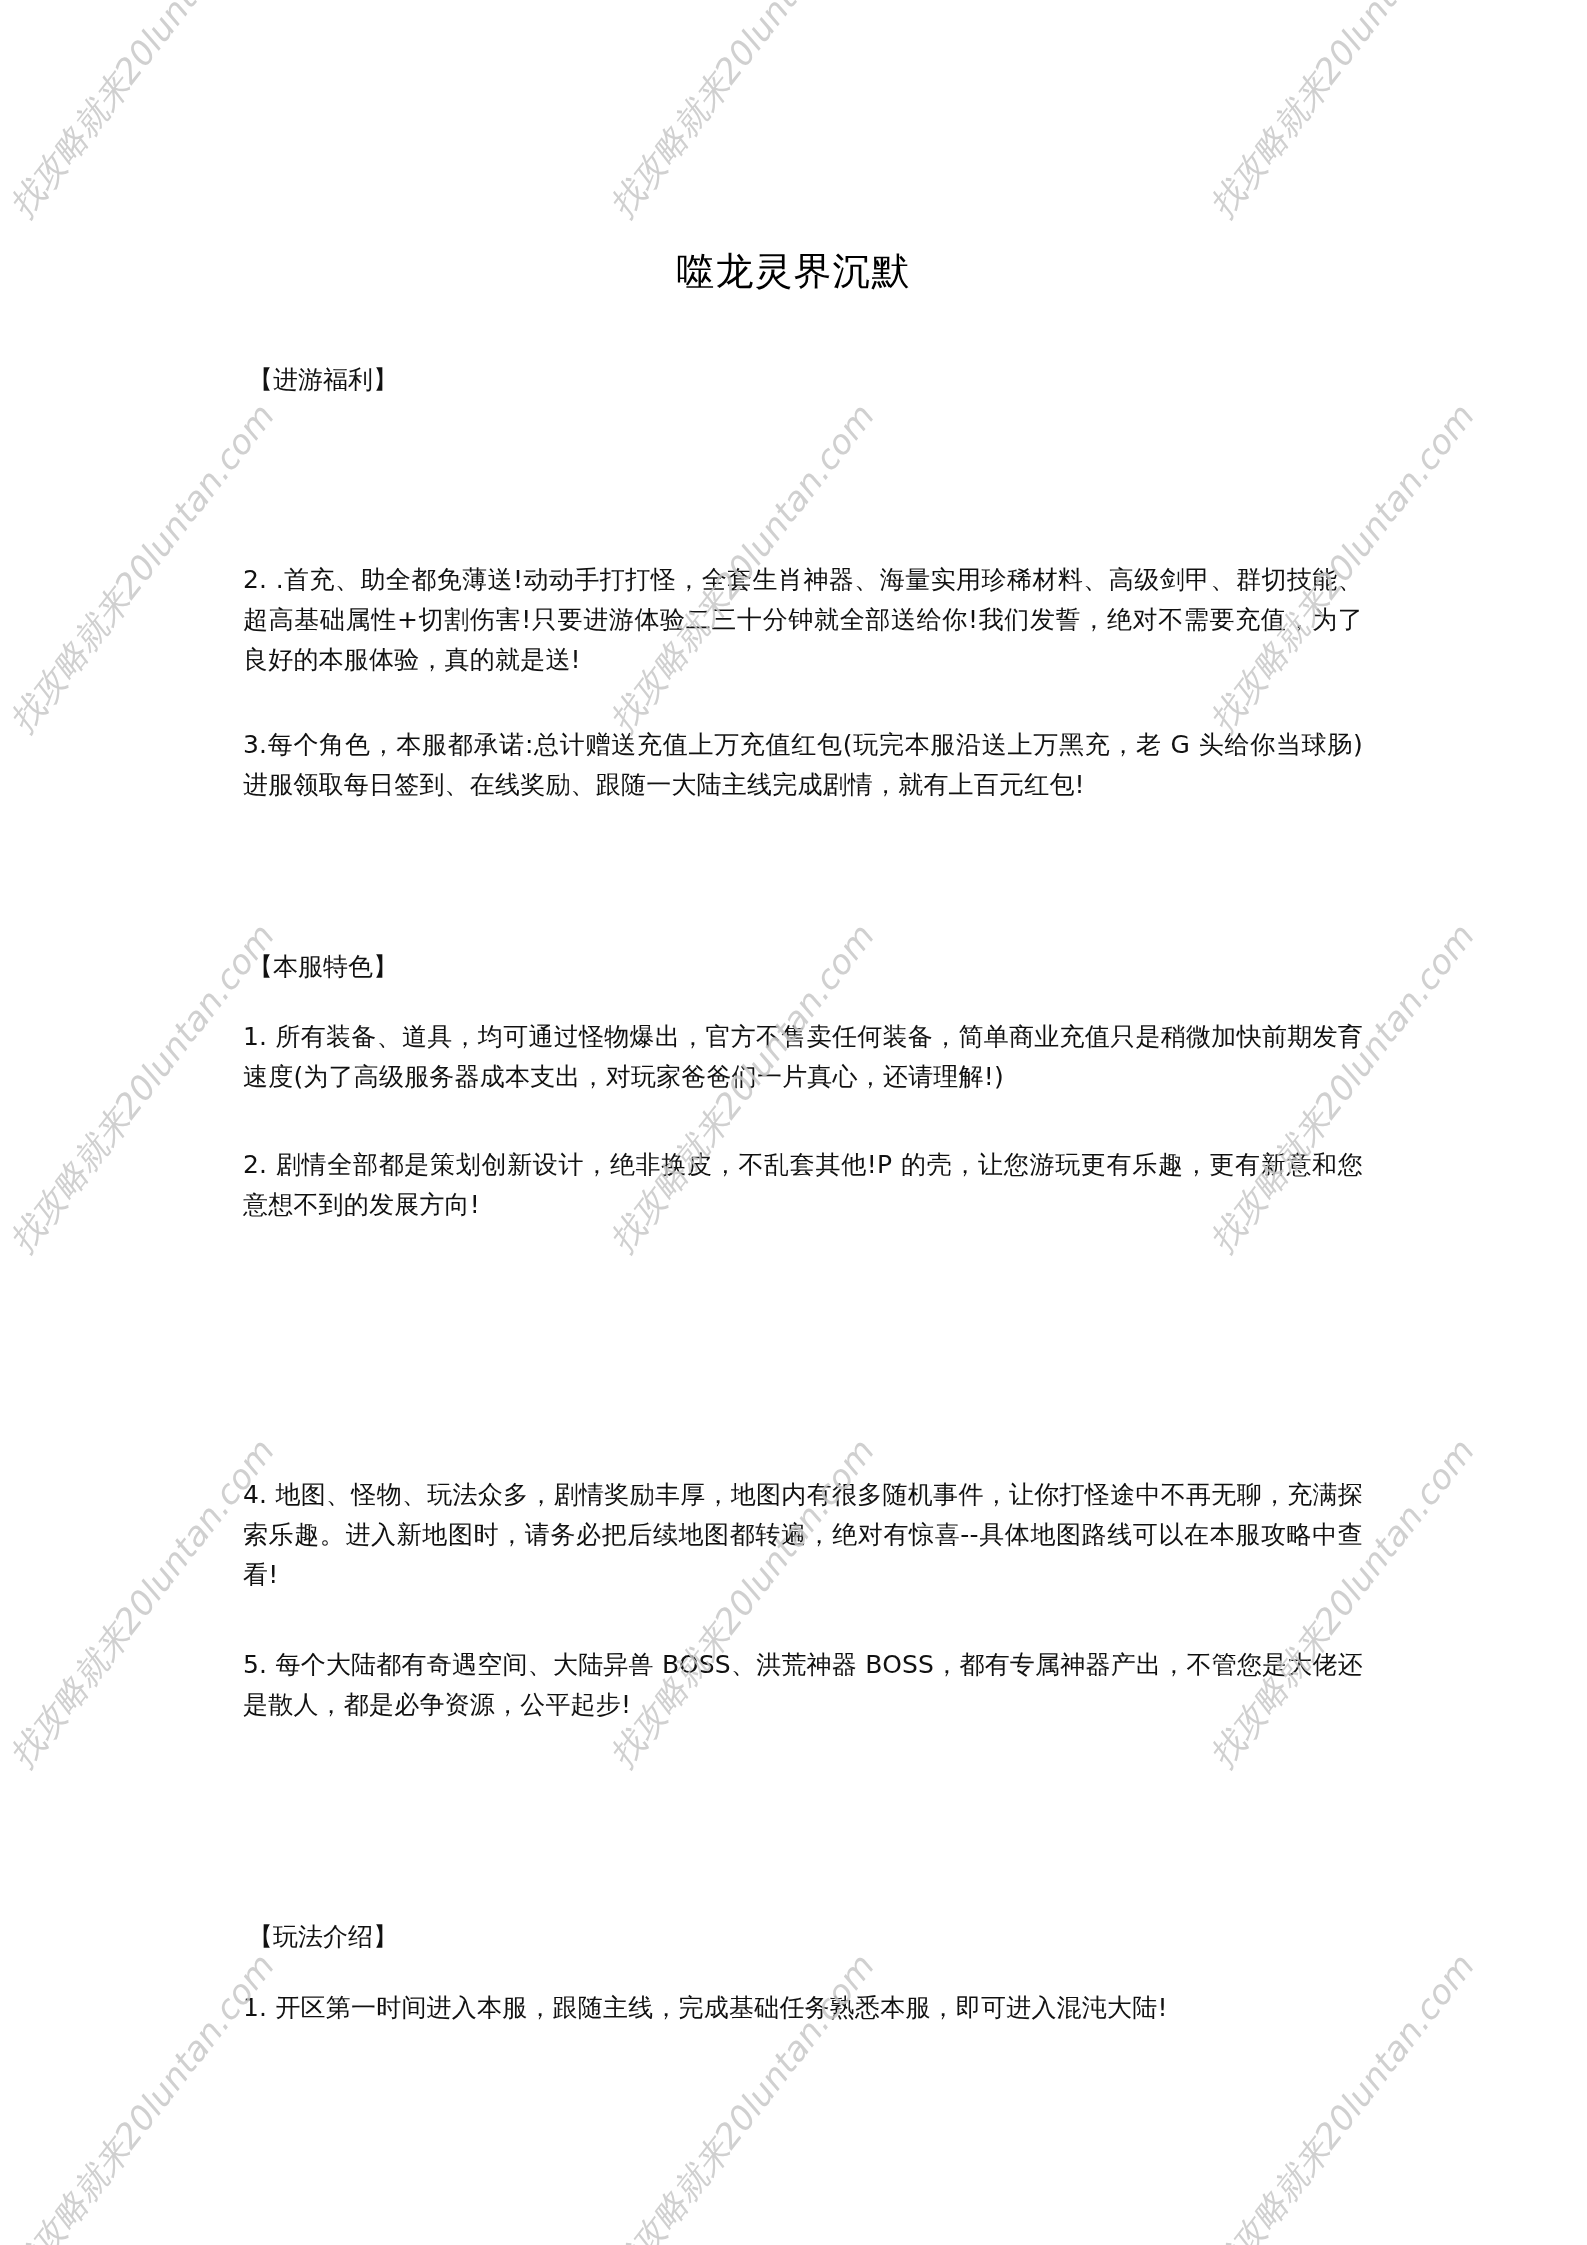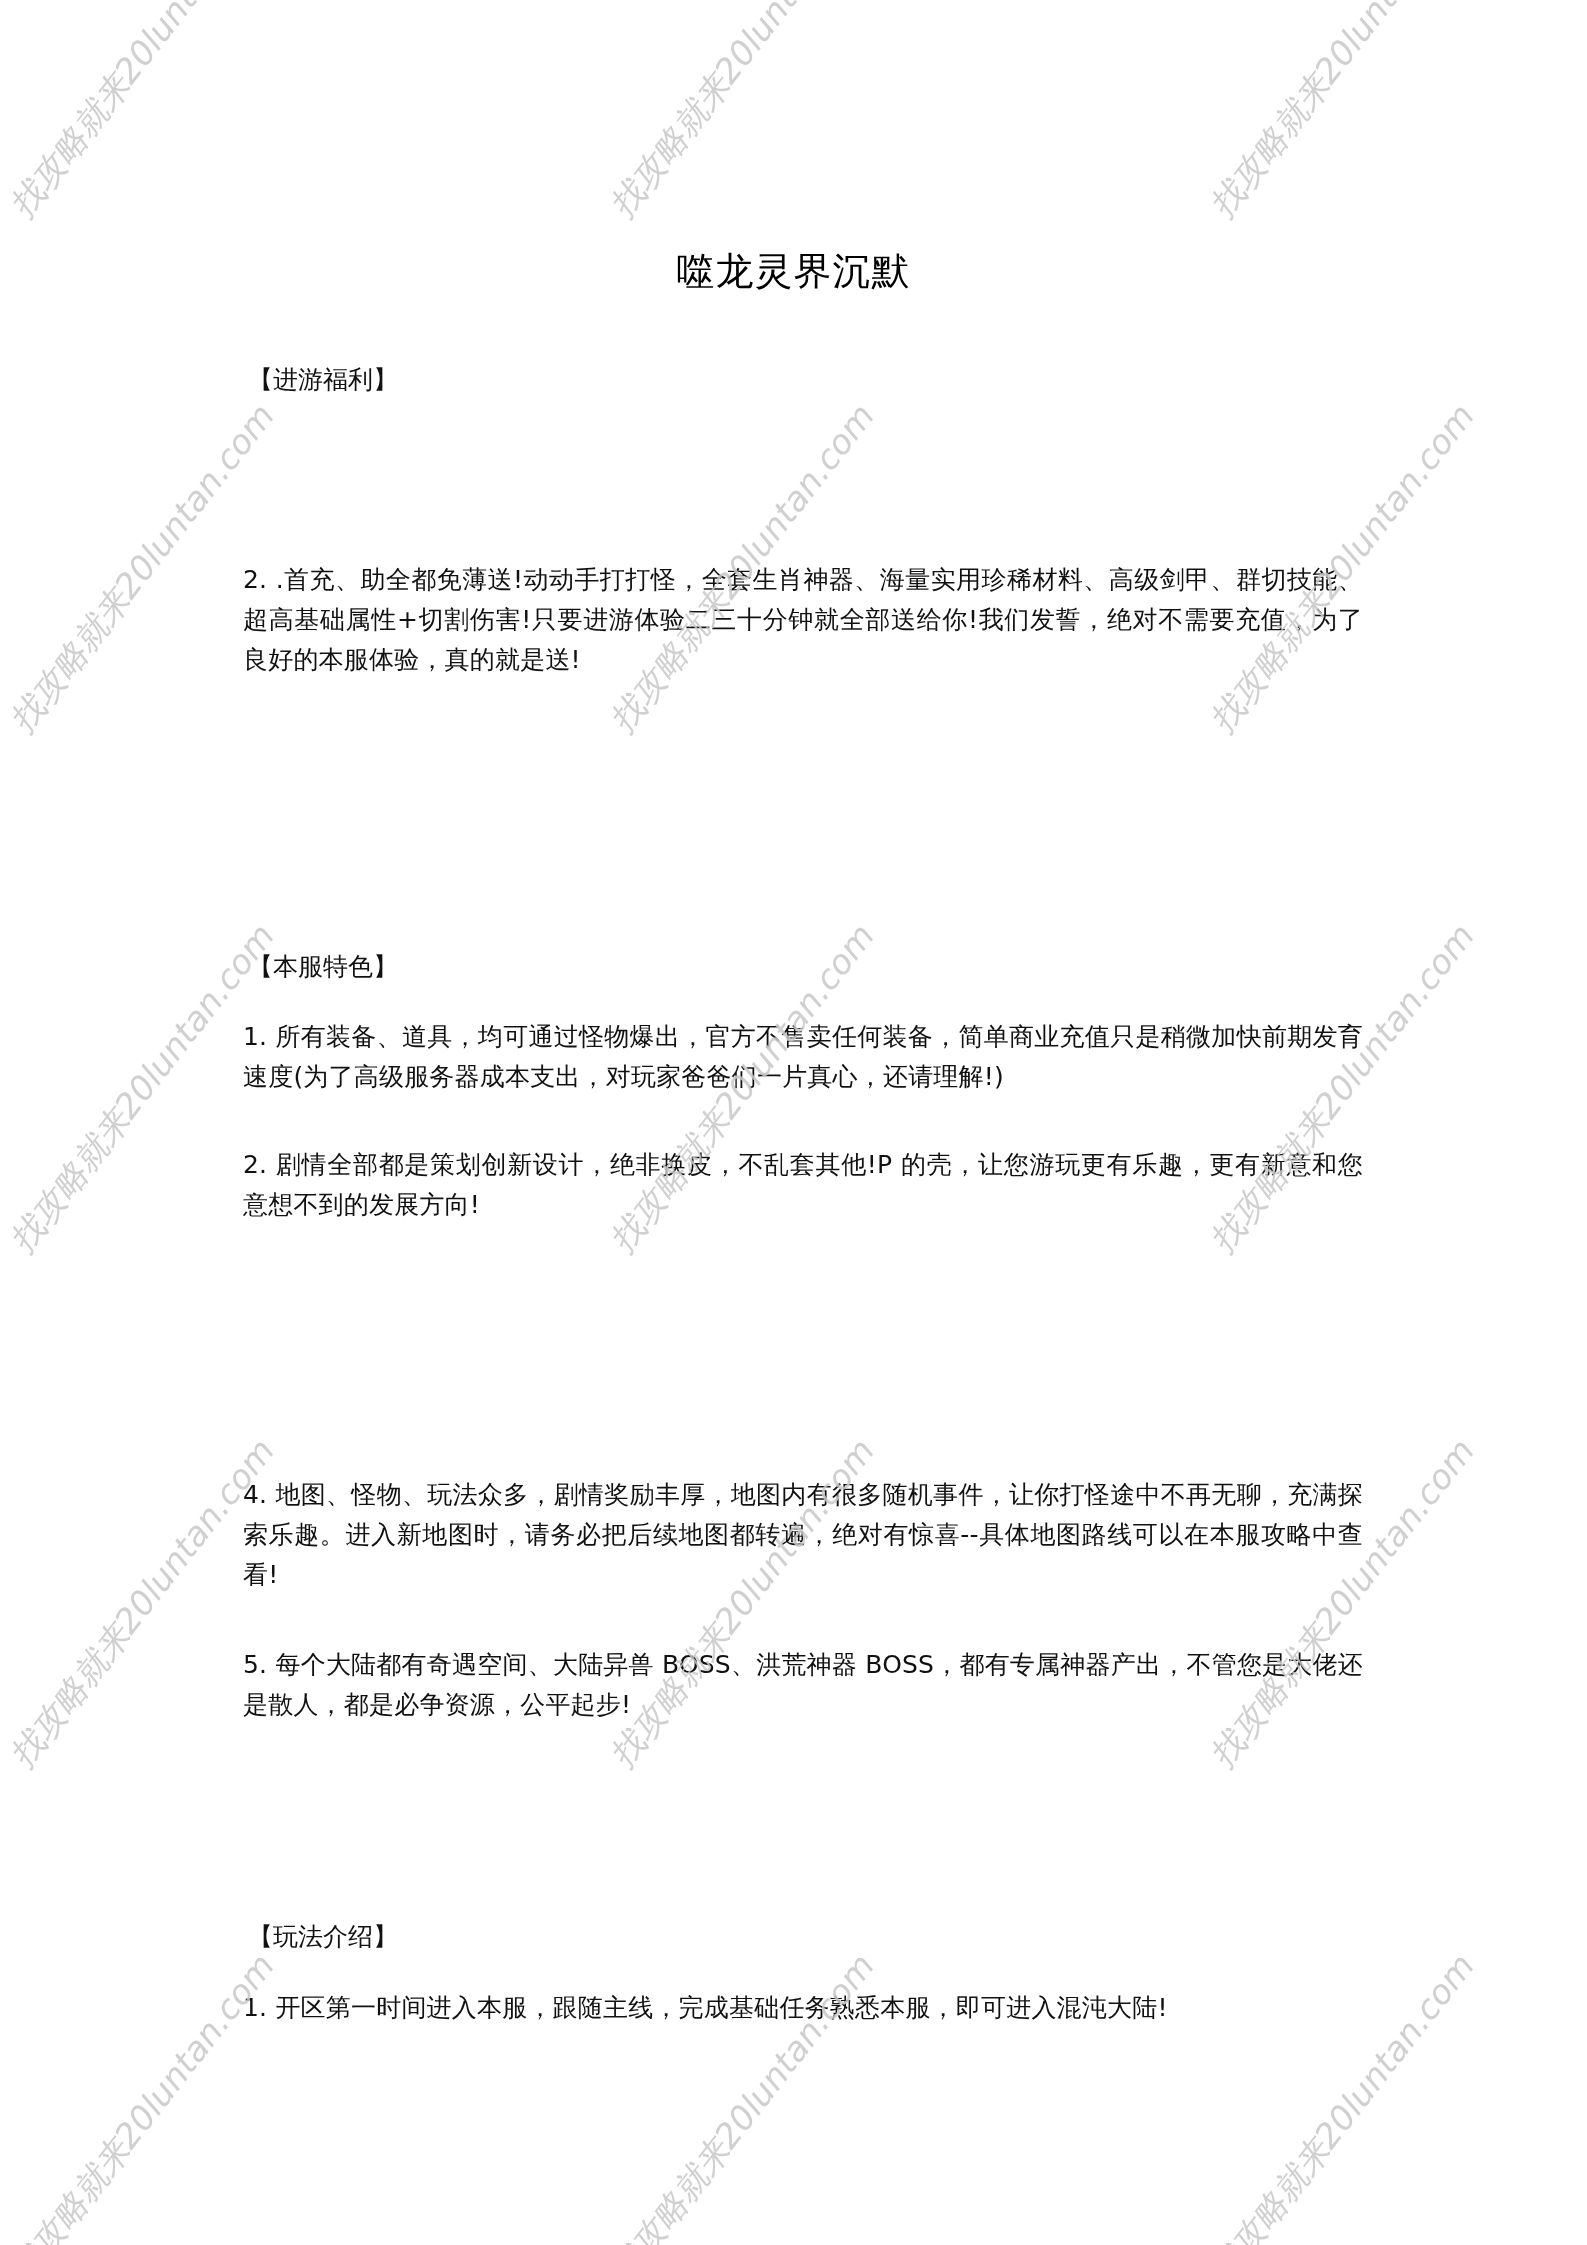--- a/index.html
+++ b/index.html
@@ -70,20 +70,21 @@
   </style>
 </head>
 <body>
 
 <div class="page">
 
   <h1 class="doc-title">噬龙灵界沉默</h1>
 
   <h2 class="section-heading" style="top:348px;">【进游福利】</h2>
   <p class="para" style="top:560px;">2.  .首充、助全都免薄送!动动手打打怪，全套生肖神器、海量实用珍稀材料、高级剑甲、群切技能、超高基础属性+切割伤害!只要进游体验二三十分钟就全部送给你!我们发誓，绝对不需要充值，为了良好的本服体验，真的就是送!</p>
+  <p class="para" style="top:725px;">3.每个角色，本服都承诺:总计赠送充值上万充值红包(玩完本服沿送上万黑充，老 G 头给你当球肠)进服领取每日签到、在线奖励、跟随一大陆主线完成剧情，就有上百元红包!</p>
 
   <h2 class="section-heading" style="top:935px;">【本服特色】</h2>
   <p class="para" style="top:1017px;">1.  所有装备、道具，均可通过怪物爆出，官方不售卖任何装备，简单商业充值只是稍微加快前期发育速度(为了高级服务器成本支出，对玩家爸爸们一片真心，还请理解!)</p>
   <p class="para" style="top:1145px;">2.  剧情全部都是策划创新设计，绝非换皮，不乱套其他!P 的壳，让您游玩更有乐趣，更有新意和您意想不到的发展方向!</p>
   <p class="para" style="top:1475px;">4.  地图、怪物、玩法众多，剧情奖励丰厚，地图内有很多随机事件，让你打怪途中不再无聊，充满探索乐趣。进入新地图时，请务必把后续地图都转遍，绝对有惊喜--具体地图路线可以在本服攻略中查看!</p>
   <p class="para" style="top:1645px;">5.  每个大陆都有奇遇空间、大陆异兽 BOSS、洪荒神器 BOSS，都有专属神器产出，不管您是大佬还是散人，都是必争资源，公平起步!</p>
 
   <h2 class="section-heading" style="top:1905px;">【玩法介绍】</h2>
   <p class="para" style="top:1988px;">1.  开区第一时间进入本服，跟随主线，完成基础任务熟悉本服，即可进入混沌大陆!</p>
 

